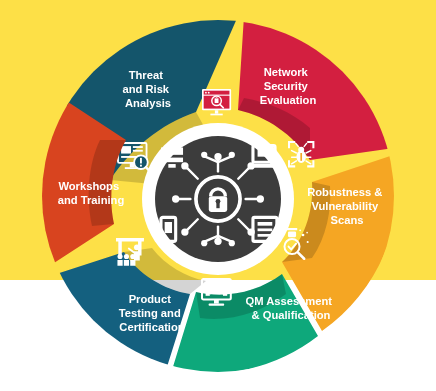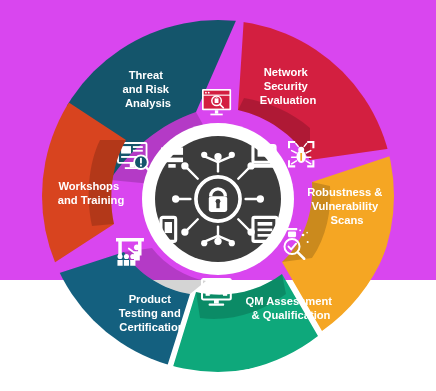--- a/index.html
+++ b/index.html
@@ -10,21 +10,21 @@
   body {
     width: 436px;
     height: 391px;
     font-family: "Liberation Sans", sans-serif;
     overflow: hidden;
   }
   #diagram-root {
     position: relative;
     width: 436px;
     height: 280px;
-    background: #d946ef;
+    background: #fde047;
   }
   #wheel-svg {
     position: absolute;
     left: 0;
     top: 0;
     width: 436px;
     height: 391px;
     display: block;
   }
   .seg-label {

